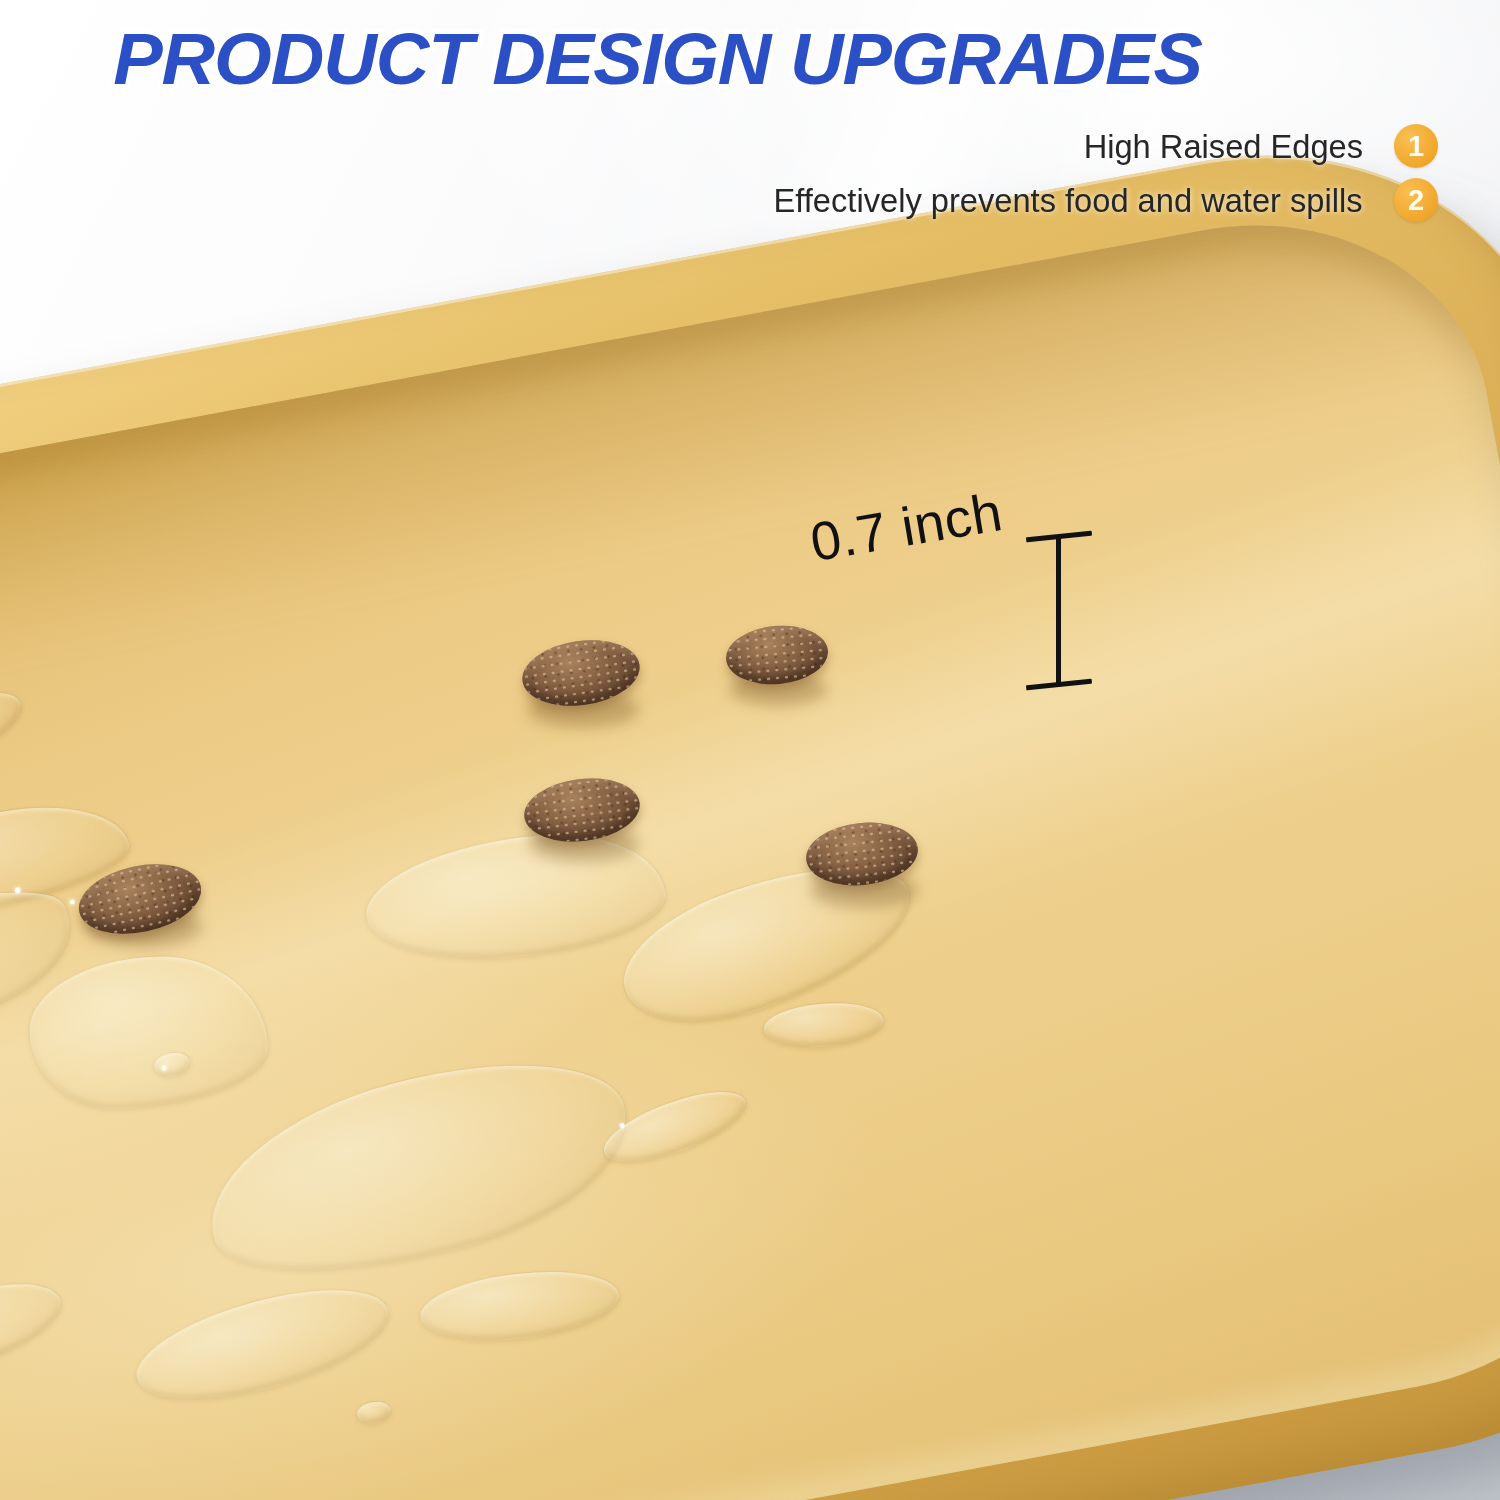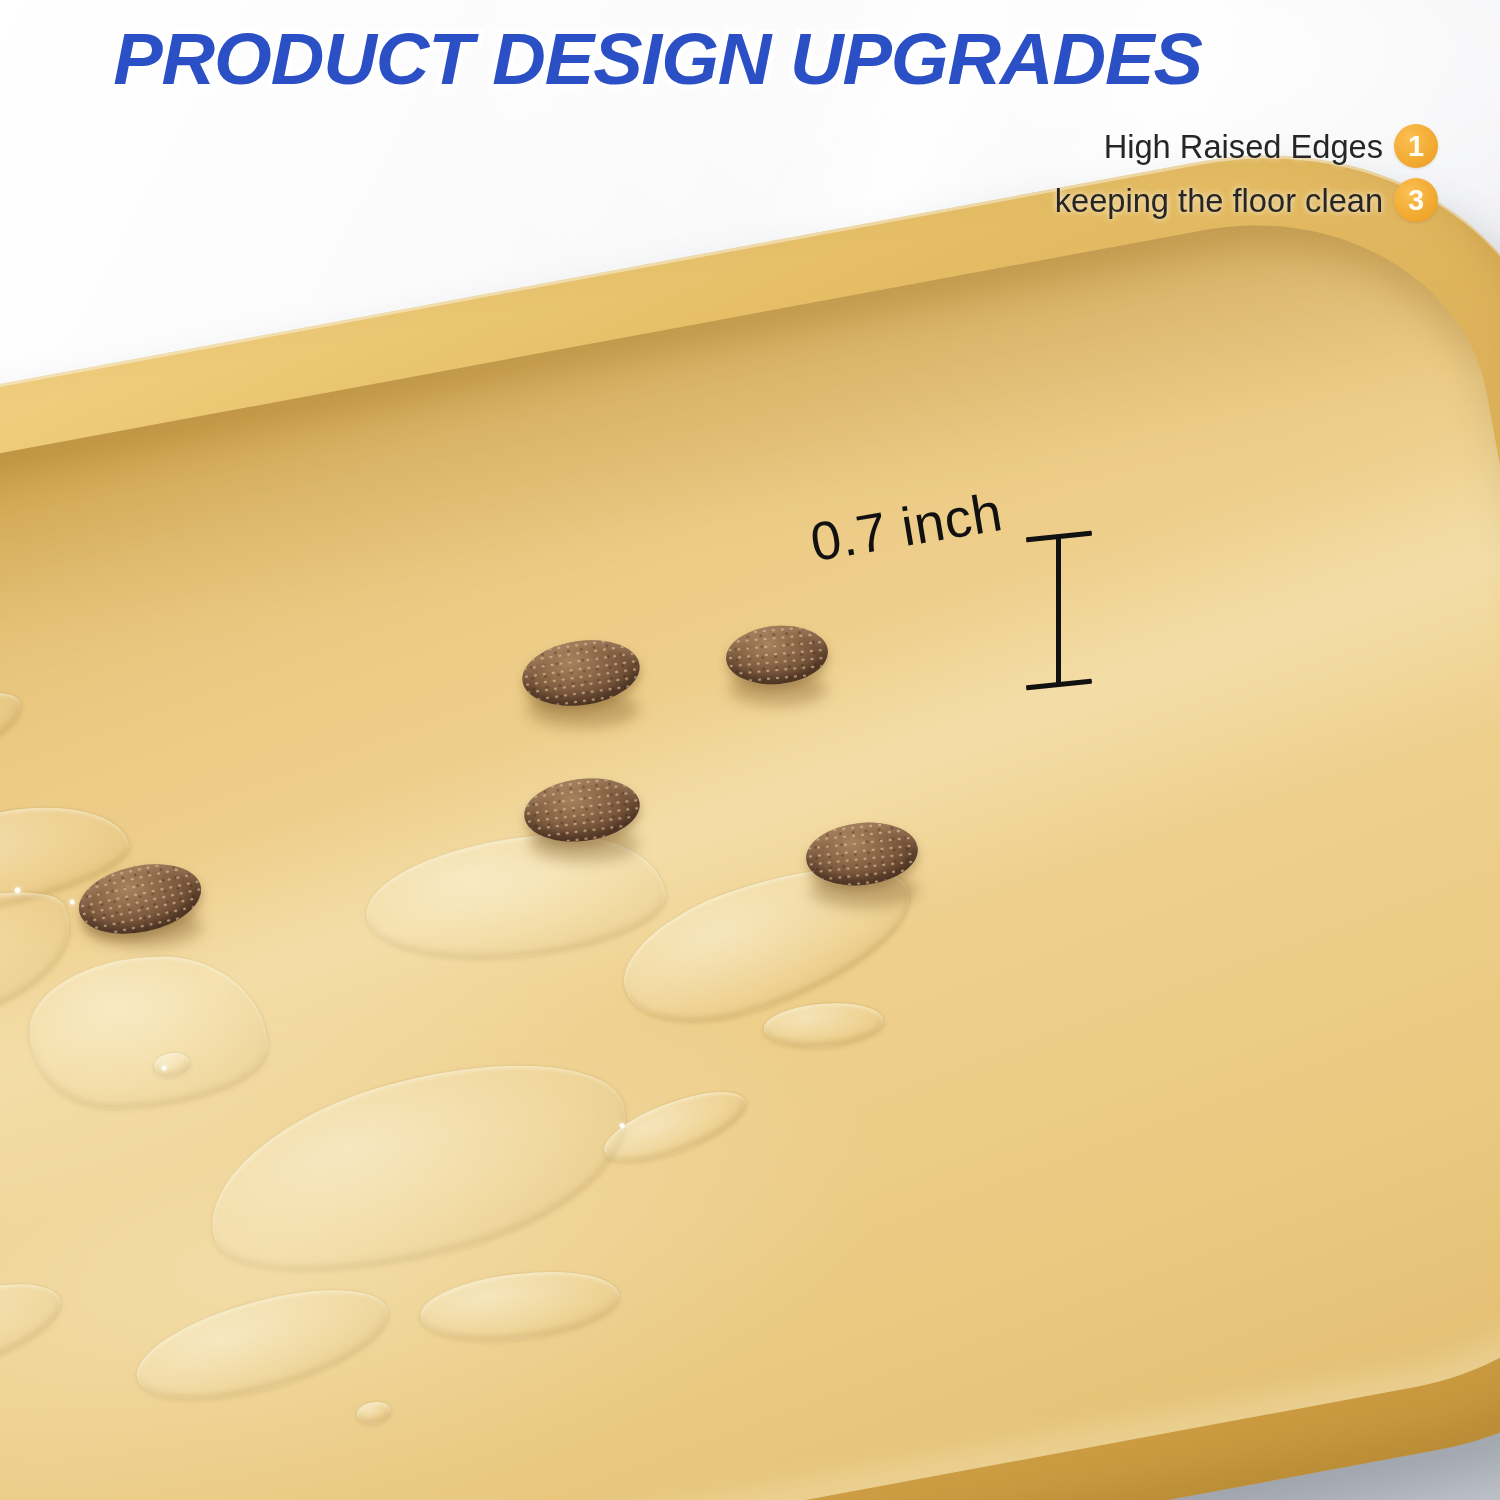--- a/index.html
+++ b/index.html
@@ -42,21 +42,21 @@
     text-shadow:0 0 10px rgba(255,255,255,.95),0 0 18px rgba(255,255,255,.7);
     white-space:nowrap;
   }
 
   
   .features{
     position:absolute;right:62px;top:124px;
     display:flex;flex-direction:column;gap:10px;
     align-items:flex-end;
   }
-  .frow{display:flex;align-items:center;justify-content:space-between;gap:11px;}
+  .frow{display:flex;align-items:center;justify-content:space-between;gap:31px;}
   .ftext{
     font-size:34px;color:#262626;white-space:nowrap;
     transform:scaleX(.96);transform-origin:right center;
     text-shadow:0 0 6px rgba(255,255,255,.85);
   }
   .badge{
     width:44px;height:44px;border-radius:50%;
     background:radial-gradient(circle at 36% 32%,#FBBF52,#F0A62B 70%,#E89B22);
     color:#fffdf4;font-size:29px;font-weight:bold;
     display:flex;align-items:center;justify-content:center;
@@ -261,18 +261,18 @@
   <div class="title-wrap">
     <span class="title">PRODUCT DESIGN UPGRADES</span>
   </div>
 
   <div class="features">
     <div class="frow">
       <span class="ftext">High Raised Edges</span>
       <span class="badge">1</span>
     </div>
     <div class="frow">
-      <span class="ftext">keeping the floor clean</span>
-      <span class="badge">3</span>
+      <span class="ftext">Effectively prevents food and water spills</span>
+      <span class="badge">2</span>
     </div>
   </div>
 
 </div>
 
 </body></html>

